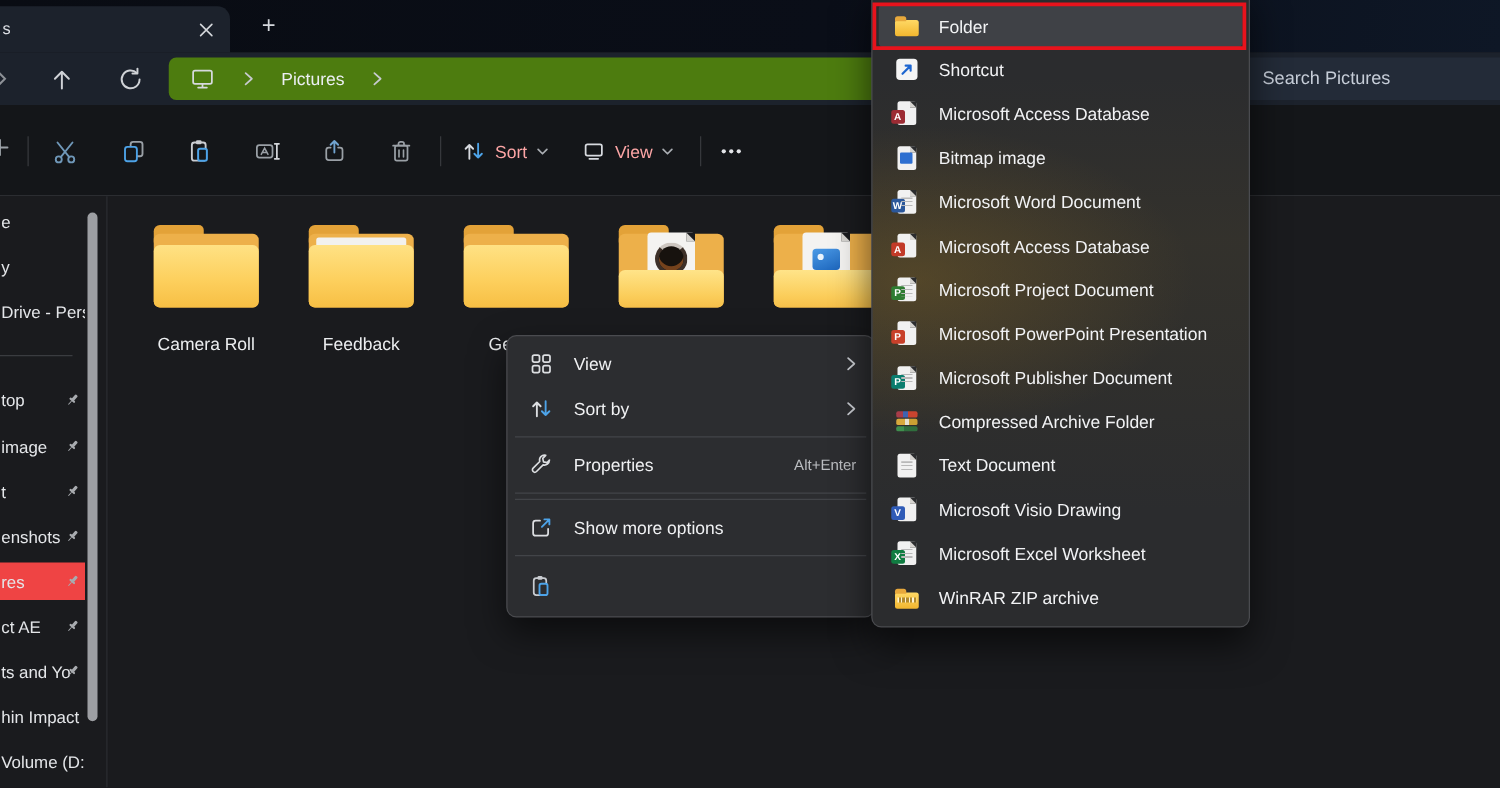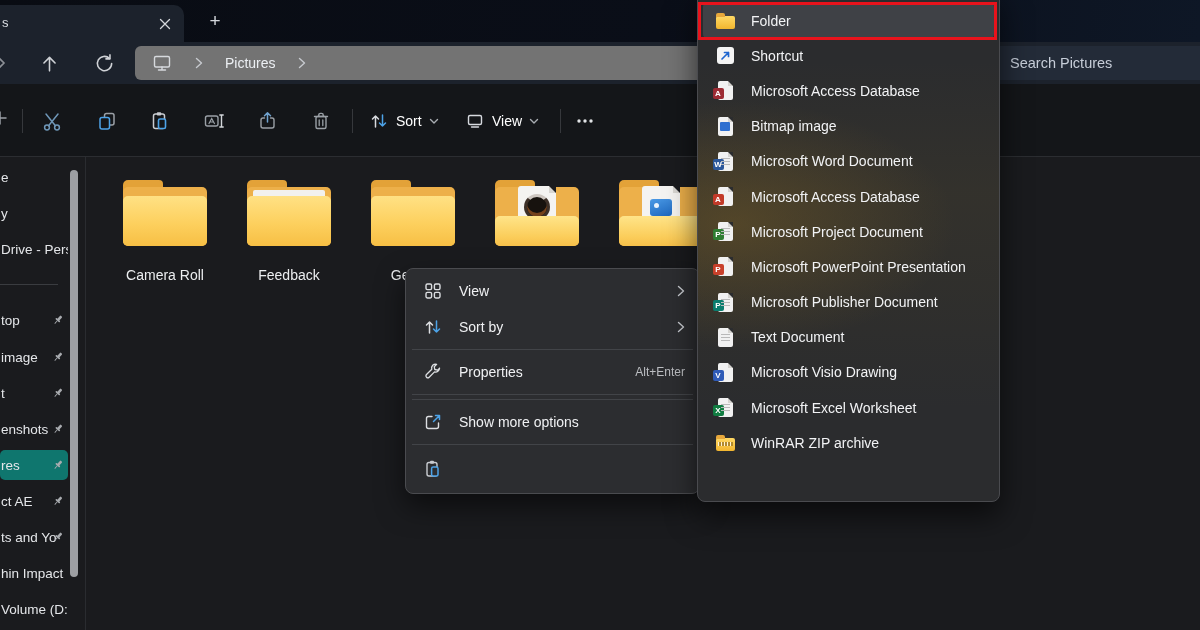--- a/index.html
+++ b/index.html
@@ -21,42 +21,42 @@
     display:flex; align-items:center; justify-content:center; border-radius:4px; }
   .newtab-btn { position:absolute; left:202px; top:8px; width:26px; height:26px;
     display:flex; align-items:center; justify-content:center; color:#d5d8dd; font-size:19px; font-weight:300; }
 
   
   .navbar { position:absolute; left:0; top:42px; width:1200px; height:42px; background:#1c222c; }
   .nav-frag { position:absolute; left:-16px; top:9px; }
   .nav-btn { position:absolute; top:9px; width:24px; height:24px; display:flex; align-items:center; justify-content:center; }
   .nav-up { left:37px; } .nav-refresh { left:92px; }
   .addressbar { position:absolute; left:135px; top:4px; width:808px; height:34px;
-    background:#737373; border-radius:6px; display:flex; align-items:center; padding-left:16px; gap:22px; }
+    background:#4d7c0f; border-radius:6px; display:flex; align-items:center; padding-left:16px; gap:22px; }
   .crumb-text { font-size:14px; color:#eceff3; }
   .searchbox { position:absolute; right:0; top:4px; width:215px; height:34px;
     background:#232b38; border-radius:6px 0 0 6px; display:flex; align-items:center;
     padding-left:25px; font-size:14.5px; color:#c6cdd8; }
 
   
   .toolbar { position:absolute; left:0; top:84px; width:1200px; height:73px;
     background:#141619; border-bottom:1px solid #2b2d31; }
   .tb-frag { position:absolute; left:-9px; top:25px; }
   .tb-sep { position:absolute; top:25px; width:1px; height:24px; background:#36383c; }
   .tb-btn { position:absolute; top:24px; width:26px; height:26px; display:flex; align-items:center; justify-content:center; border-radius:4px; }
   .tb-drop { position:absolute; top:22px; height:30px; display:flex; align-items:center; gap:7px;
-    font-size:14px; color:#ffffff; padding:0 4px; border-radius:4px; }
+    font-size:14px; color:#fca5a5; padding:0 4px; border-radius:4px; }
 
   
   .sidebar { position:absolute; left:0; top:157px; width:86px; height:473px;
     background:#1a1b1e; border-right:1px solid #2a2c30; }
   .side-item { position:absolute; left:0; height:30px; width:68px; display:flex;
     align-items:center; font-size:13.5px; color:#e4e6e9; padding-left:1px; white-space:nowrap; overflow:hidden; }
   .side-item .pin { position:absolute; left:52px; top:9px; }
-  .side-item.sel { background:#0f766e; border-radius:5px; }
+  .side-item.sel { background:#ef4444; border-radius:0; }
   .side-sep { position:absolute; left:0; top:127px; width:58px; height:1px; background:#3a3c40; }
   .side-scroll { position:absolute; left:70px; top:13px; width:8px; height:407px;
     background:#9d9fa3; border-radius:4px; }
 
   
   .content { position:absolute; left:87px; top:157px; width:1113px; height:473px; background:#1a1b1e; }
   .folder-tile { position:absolute; top:23px; width:96px; text-align:center; }
   .fbig { position:relative; width:96px; height:70px; }
   .fbig .back-tab { position:absolute; left:6px; top:0; width:40px; height:14px;
     background:#e3a238; border-radius:5px 4px 0 0; }
@@ -596,20 +596,30 @@
   <div class="sub-item">
     <span class="ic">
         <span class="doc lines">
           <span class="badge c-pub">P</span>
         </span>
       </span>
     <span class="lbl">Microsoft Publisher Document</span>
   </div>
   <div class="sub-item">
     <span class="ic">
+        <span class="rar">
+          <div class="r1"></div>
+          <div class="r2"></div>
+          <div class="r3"></div>
+        </span>
+      </span>
+    <span class="lbl">Compressed Archive Folder</span>
+  </div>
+  <div class="sub-item">
+    <span class="ic">
         <span class="doc lines"></span>
       </span>
     <span class="lbl">Text Document</span>
   </div>
   <div class="sub-item">
     <span class="ic">
         <span class="doc">
           <span class="badge c-visio">V</span>
         </span>
       </span>

